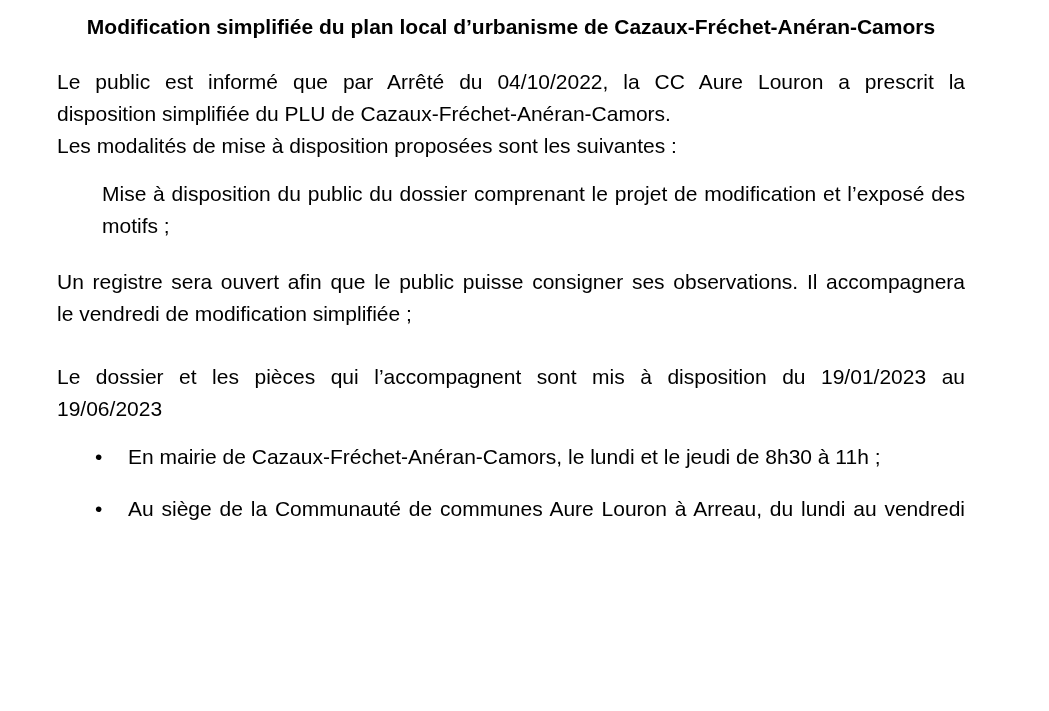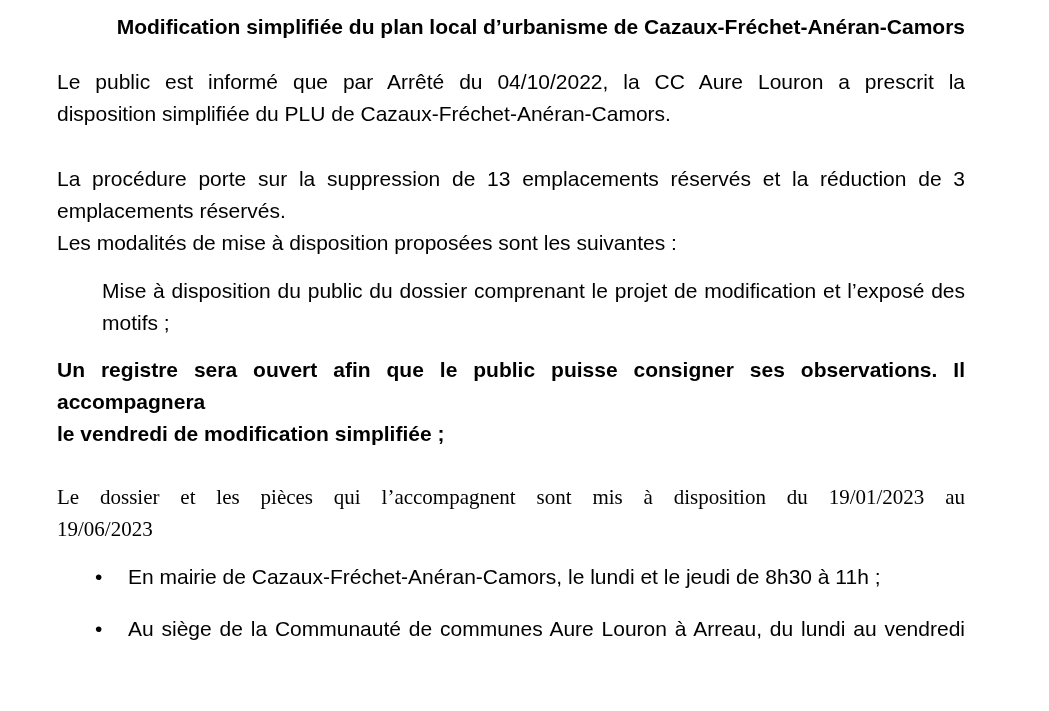--- a/index.html
+++ b/index.html
@@ -14,39 +14,39 @@
     box-sizing: border-box;
     background: #ffffff;
     color: #000000;
     font-family: "Liberation Sans", sans-serif;
     font-size: 21px;
     line-height: 32px;
     padding: 11px 84px 0 57px;
     overflow: hidden;
   }
   .doc-title {
-    text-align: right;
+    text-align: center;
     font-weight: bold;
     white-space: nowrap;
   }
   .para { margin: 0; }
   .line {
     text-align: justify;
     text-align-last: left;
   }
   .line.stretch {
     text-align-last: justify;
   }
   .mt-45 { margin-top: 23px; }
   .mt-33 { margin-top: 33px; }
-  .mt-31 { margin-top: 31px; font-family: Liberation Serif, serif; }
+  .mt-31 { margin-top: 31px; }
   .mt-30 { }
   .mt-20 { margin-top: 20px; }
   .mt-16 { margin-top: 16px; margin-left: 45px; }
-  .mt-15 { margin-top: 15px; font-weight: bold; }
+  .mt-15 { margin-top: 24px; }
   .bullet-item {
     display: flex;
     margin-left: 38px;
   }
   .bullet-marker {
     flex: 0 0 33px;
     text-align: left;
   }
   .bullet-body {
     flex: 1 1 auto;
@@ -58,24 +58,20 @@
 
 <div class="page">
 
   <div class="doc-title">Modification simplifiée du plan local d’urbanisme de Cazaux-Fréchet-Anéran-Camors</div>
 
   <div class="para mt-45">
     <div class="line stretch">Le public est informé que par Arrêté du 04/10/2022, la CC Aure Louron a prescrit la</div>
     <div class="line">disposition simplifiée du PLU de Cazaux-Fréchet-Anéran-Camors.</div>
   </div>
 
-  <div class="para mt-33">
-    <div class="line stretch">La procédure porte sur la suppression de 13 emplacements réservés et la réduction de 3</div>
-    <div class="line">emplacements réservés.</div>
-  </div>
 
   <div class="para mt-30">
     <div class="line">Les modalités de mise à disposition proposées sont les suivantes :</div>
   </div>
 
   <div class="para mt-16">
     <div class="line stretch">Mise à disposition du public du dossier comprenant le projet de modification et l’exposé des</div>
     <div class="line">motifs ;</div>
   </div>
 

